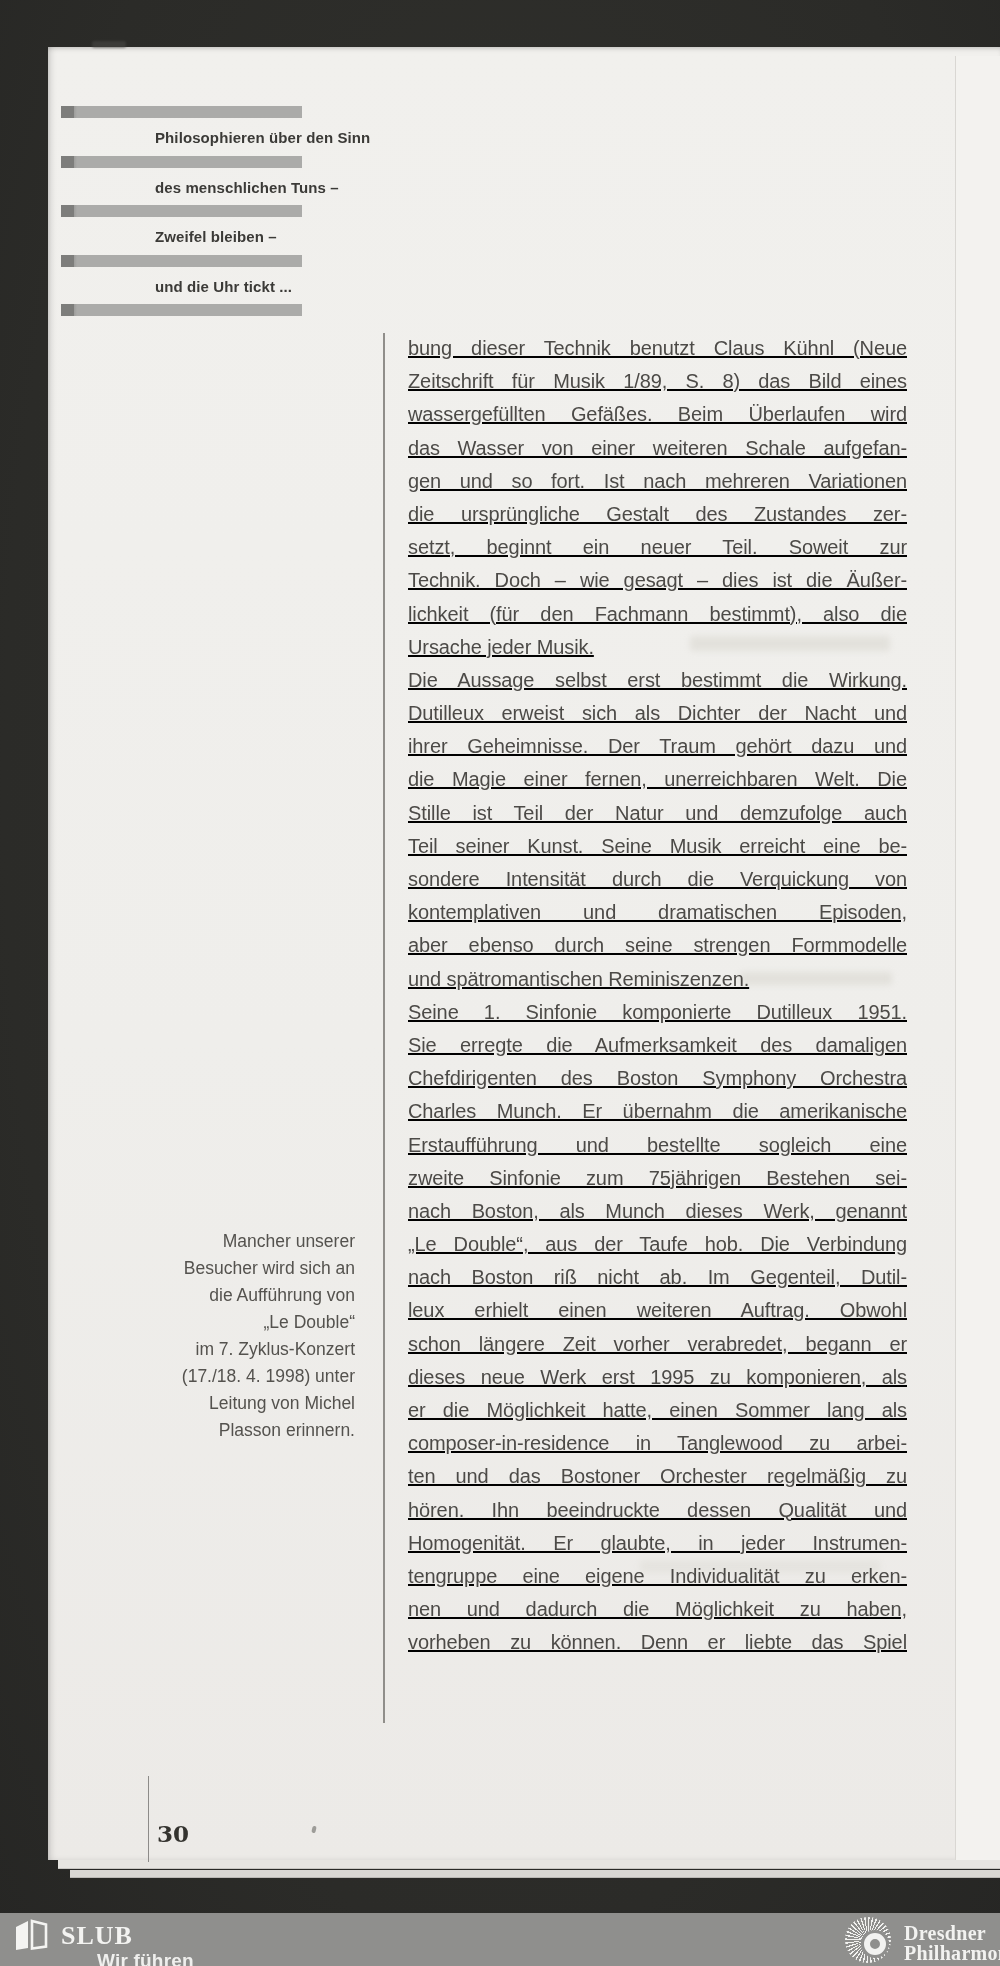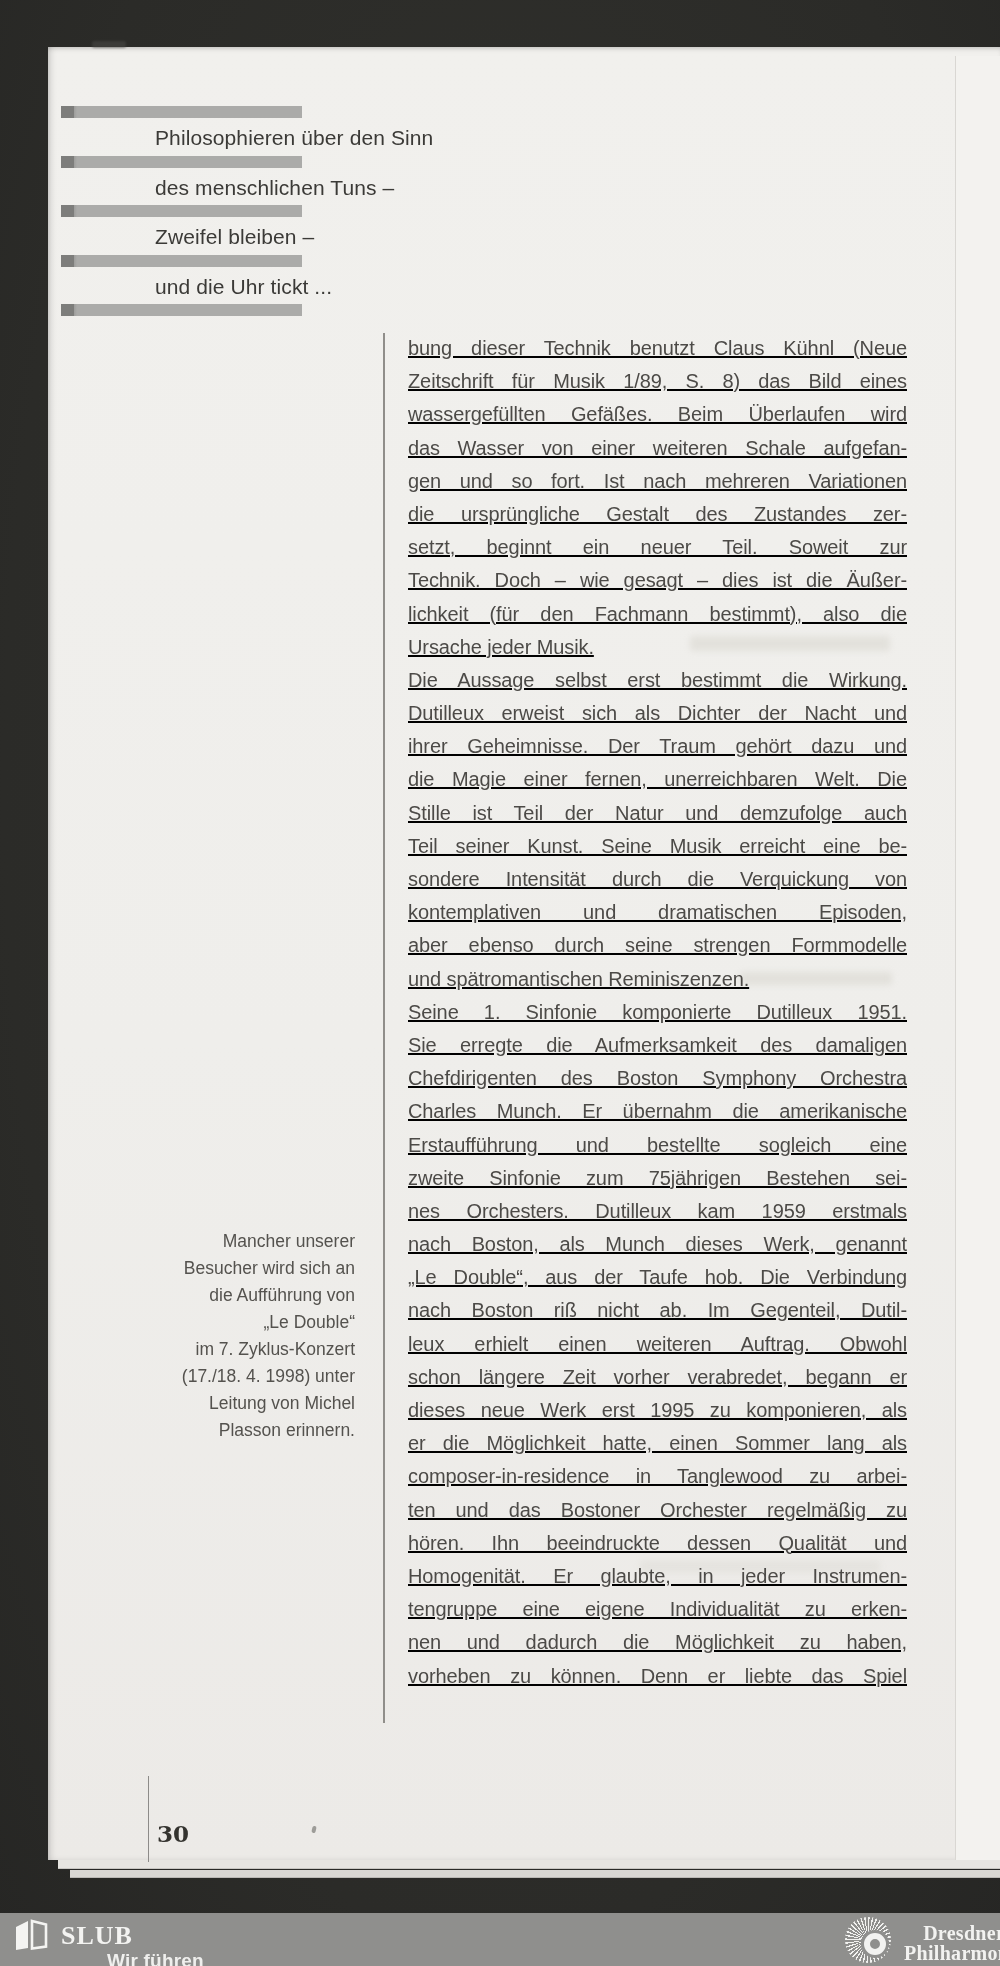--- a/index.html
+++ b/index.html
@@ -25,21 +25,21 @@
   .edge-strip-2 { position:absolute; left:70px; top:1870px; width:930px; height:8px;
     background:#d9d7d3; border-bottom:1px solid #bbb9b5; }
   
   .hbar {
     position:absolute; left:61px; width:241px; height:12px;
     background: linear-gradient(to right, #7d7d7b 0px, #7d7d7b 13px, #9d9d9b 13px, #ababa9 16px, #ababa9 100%);
   }
   .headline { position:absolute; left:155px; top:125px; width:330px; }
   .headline div {
     height:49.5px; line-height:25px;
-    font-size:21px; font-weight:normal; color:#3b3a37; letter-spacing:.1px;
+    font-size:15px; font-weight:bold; color:#3b3a37; letter-spacing:.1px;
     white-space:nowrap;
   }
   
   .body-rule { position:absolute; left:383px; top:333px; width:2px; height:1390px; background:#908e8a; }
   .body-col { position:absolute; left:408px; top:332px; width:499px;text-decoration:underline; }
   .body-col div {
     height:33.2px; line-height:33.2px; overflow:hidden;
     font-size:20px; color:#4c4a47; letter-spacing:-0.1px;
     text-align:justify; text-align-last:justify;
   }
@@ -56,21 +56,21 @@
   
   .smudge-top { position:absolute; left:92px; top:41px; width:34px; height:7px;
     background:#4a4a47; opacity:.55; filter:blur(1px); border-radius:2px; }
   .speck { position:absolute; left:312px; top:1826px; width:4px; height:7px;
     background:#8a8884; transform:rotate(14deg); border-radius:2px; opacity:.8; }
   .ghost { position:absolute; background:#cfcdc4; filter:blur(3px); opacity:.4; border-radius:3px; }
   .ghost-1 { left:690px; top:636px; width:200px; height:15px; }
   .ghost-2 { left:740px; top:972px; width:152px; height:13px; }
   .ghost-3 { left:640px; top:1560px; width:240px; height:13px; opacity:.25; }
   
-  .footer { position:absolute; left:0; top:1913px; width:1000px; height:53px; background:#8f8f8d;text-align:center; }
+  .footer { position:absolute; left:0; top:1913px; width:1000px; height:53px; background:#8f8f8d; }
   .slub-logo { position:absolute; left:14px; top:5px; width:200px; height:48px; }
   .slub-book { position:absolute; left:0; top:1px; }
   .slub-wordmark {
     position:absolute; left:47px; top:3px;
     font-family:"Liberation Serif", serif; font-weight:bold; font-size:26px;
     letter-spacing:1px; color:#f3f3f1;
   }
   .slub-tagline {
     position:absolute; left:47px; top:32px;
     font-size:19px; font-weight:bold; color:#efefed; letter-spacing:.2px;margin-left:36px;
@@ -137,21 +137,20 @@
       <div>sondere Intensität durch die Verquickung von</div>
       <div>kontemplativen und dramatischen Episoden,</div>
       <div>aber ebenso durch seine strengen Formmodelle</div>
       <div class="endline">und spätromantischen Reminiszenzen.</div>
       <div>Seine 1. Sinfonie komponierte Dutilleux 1951.</div>
       <div>Sie erregte die Aufmerksamkeit des damaligen</div>
       <div>Chefdirigenten des Boston Symphony Orchestra</div>
       <div>Charles Munch. Er übernahm die amerikanische</div>
       <div>Erstaufführung und bestellte sogleich eine</div>
       <div>zweite Sinfonie zum 75jährigen Bestehen sei-</div>
-      <div>nes Orchesters. Dutilleux kam 1959 erstmals</div>
       <div>nach Boston, als Munch dieses Werk, genannt</div>
       <div>„Le Double“, aus der Taufe hob. Die Verbindung</div>
       <div>nach Boston riß nicht ab. Im Gegenteil, Dutil-</div>
       <div>leux erhielt einen weiteren Auftrag. Obwohl</div>
       <div>schon längere Zeit vorher verabredet, begann er</div>
       <div>dieses neue Werk erst 1995 zu komponieren, als</div>
       <div>er die Möglichkeit hatte, einen Sommer lang als</div>
       <div>composer-in-residence in Tanglewood zu arbei-</div>
       <div>ten und das Bostoner Orchester regelmäßig zu</div>
       <div>hören. Ihn beeindruckte dessen Qualität und</div>

